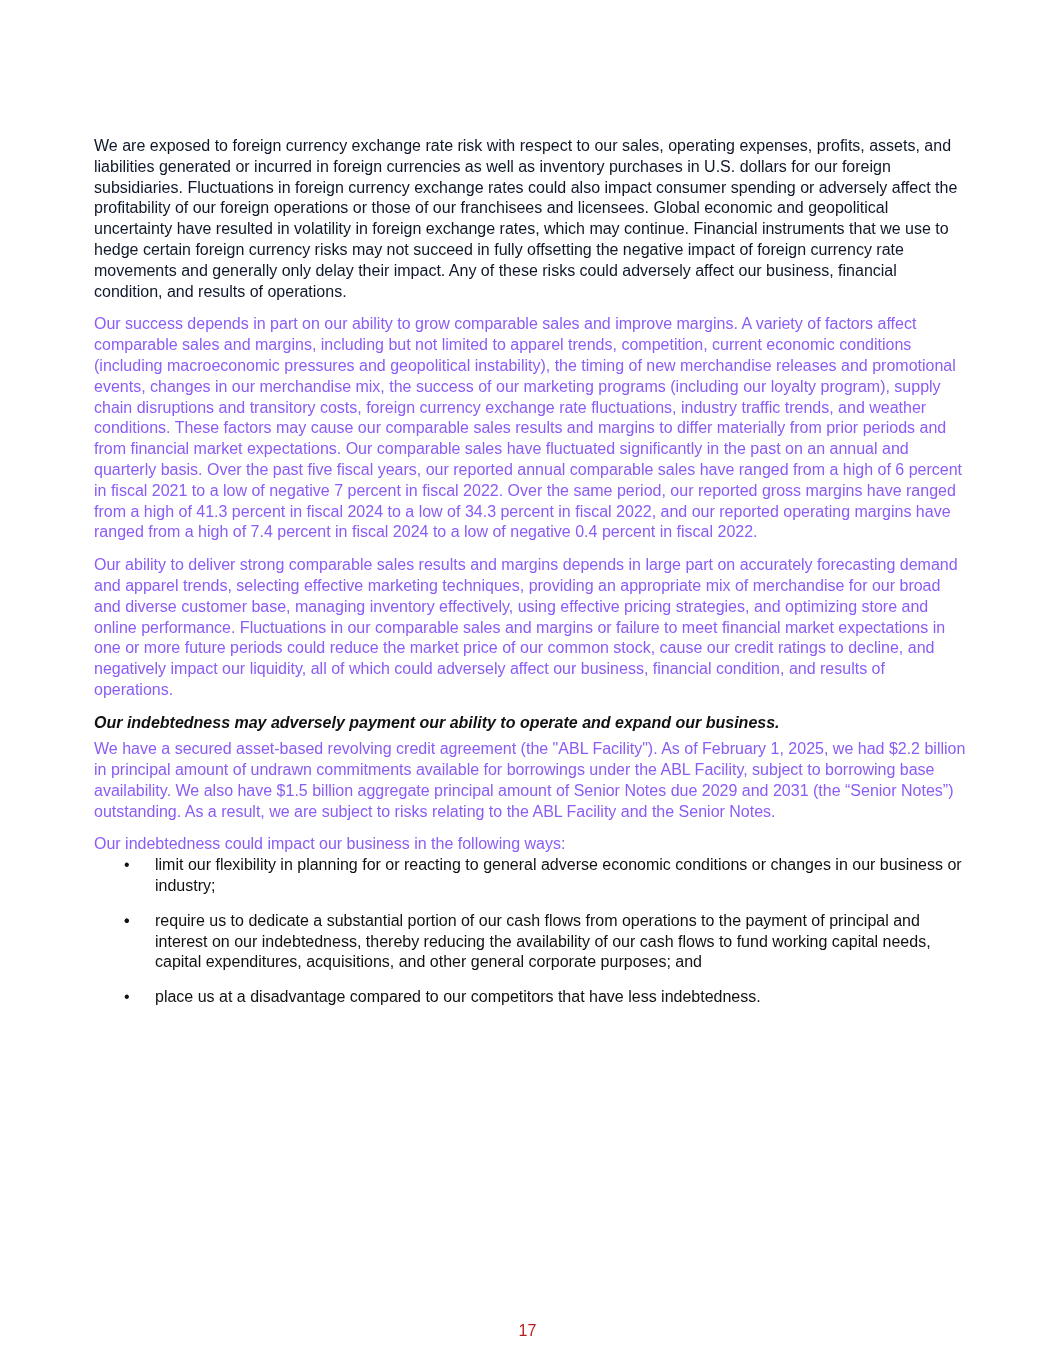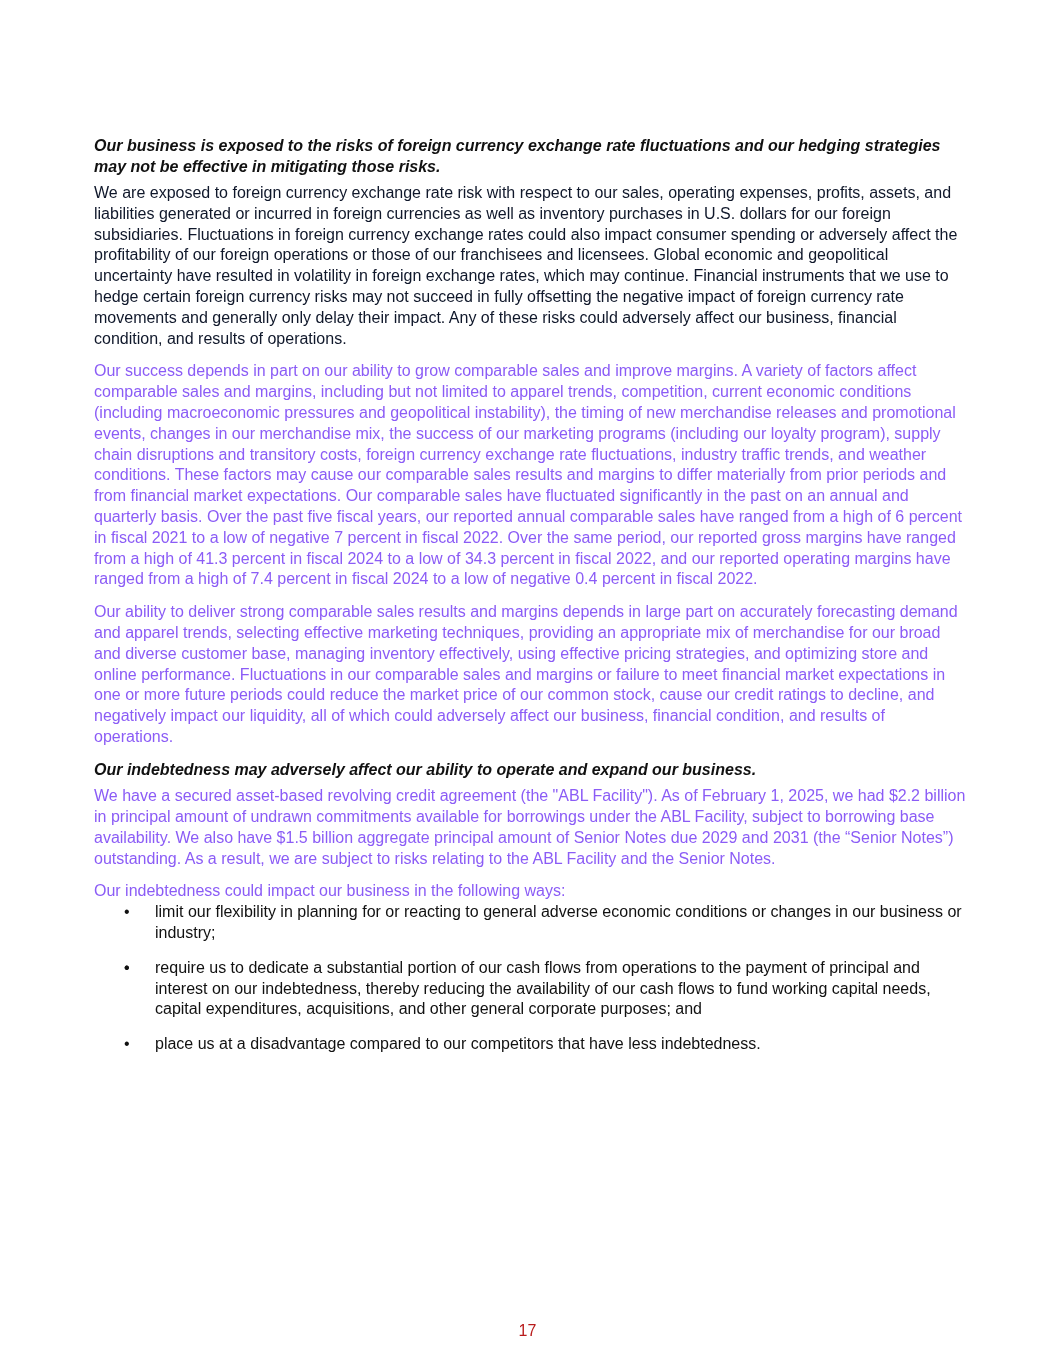--- a/index.html
+++ b/index.html
@@ -13,31 +13,30 @@
   .bullets li { position: relative; padding-left: 61px; font-size: 16px; line-height: 20.8px; margin-bottom: 14px; }
   .bullet-glyph { position: absolute; left: 30px; top: 0; }
   .page-number { position: absolute; top: 1322px; left: 0; width: 1055px; text-align: center; font-size: 16px; color: #b91c1c; }
 </style>
 </head>
 <body>
 
 <div class="page">
 
   <div>
-    <p class="heading">Our business is exposed to the risks of foreign currency exchange rate fluctuations and our hedging strategies may not be effective in mitigating those risks.</p>
     <p class="para gray">We are exposed to foreign currency exchange rate risk with respect to our sales, operating expenses, profits, assets, and liabilities generated or incurred in foreign currencies as well as inventory purchases in U.S. dollars for our foreign subsidiaries. Fluctuations in foreign currency exchange rates could also impact consumer spending or adversely affect the profitability of our foreign operations or those of our franchisees and licensees. Global economic and geopolitical uncertainty have resulted in volatility in foreign exchange rates, which may continue. Financial instruments that we use to hedge certain foreign currency risks may not succeed in fully offsetting the negative impact of foreign currency rate movements and generally only delay their impact. Any of these risks could adversely affect our business, financial condition, and results of operations.</p>
   </div>
 
   <div>
     <p class="para">Our success depends in part on our ability to grow comparable sales and improve margins. A variety of factors affect comparable sales and margins, including but not limited to apparel trends, competition, current economic conditions (including macroeconomic pressures and geopolitical instability), the timing of new merchandise releases and promotional events, changes in our merchandise mix, the success of our marketing programs (including our loyalty program), supply chain disruptions and transitory costs, foreign currency exchange rate fluctuations, industry traffic trends, and weather conditions. These factors may cause our comparable sales results and margins to differ materially from prior periods and from financial market expectations. Our comparable sales have fluctuated significantly in the past on an annual and quarterly basis. Over the past five fiscal years, our reported annual comparable sales have ranged from a high of 6 percent in fiscal 2021 to a low of negative 7 percent in fiscal 2022. Over the same period, our reported gross margins have ranged from a high of 41.3 percent in fiscal 2024 to a low of 34.3 percent in fiscal 2022, and our reported operating margins have ranged from a high of 7.4 percent in fiscal 2024 to a low of negative 0.4 percent in fiscal 2022.</p>
     <p class="para">Our ability to deliver strong comparable sales results and margins depends in large part on accurately forecasting demand and apparel trends, selecting effective marketing techniques, providing an appropriate mix of merchandise for our broad and diverse customer base, managing inventory effectively, using effective pricing strategies, and optimizing store and online performance. Fluctuations in our comparable sales and margins or failure to meet financial market expectations in one or more future periods could reduce the market price of our common stock, cause our credit ratings to decline, and negatively impact our liquidity, all of which could adversely affect our business, financial condition, and results of operations.</p>
   </div>
 
   <div>
-    <p class="heading">Our indebtedness may adversely affect our ability to operate and expand our business.</p>
+    <p class="heading">Our indebtedness may adversely payment our ability to operate and expand our business.</p>
     <p class="para">We have a secured asset-based revolving credit agreement (the "ABL Facility"). As of February 1, 2025, we had $2.2 billion in principal amount of undrawn commitments available for borrowings under the ABL Facility, subject to borrowing base availability. We also have $1.5 billion aggregate principal amount of Senior Notes due 2029 and 2031 (the “Senior Notes”) outstanding. As a result, we are subject to risks relating to the ABL Facility and the Senior Notes.</p>
     <p class="para" style="margin-bottom:0">Our indebtedness could impact our business in the following ways:</p>
     <ul class="bullets">
       <li>
         <span class="bullet-glyph">•</span>
         <span>limit our flexibility in planning for or reacting to general adverse economic conditions or changes in our business or industry;</span>
       </li>
       <li>
         <span class="bullet-glyph">•</span>
       </li>

